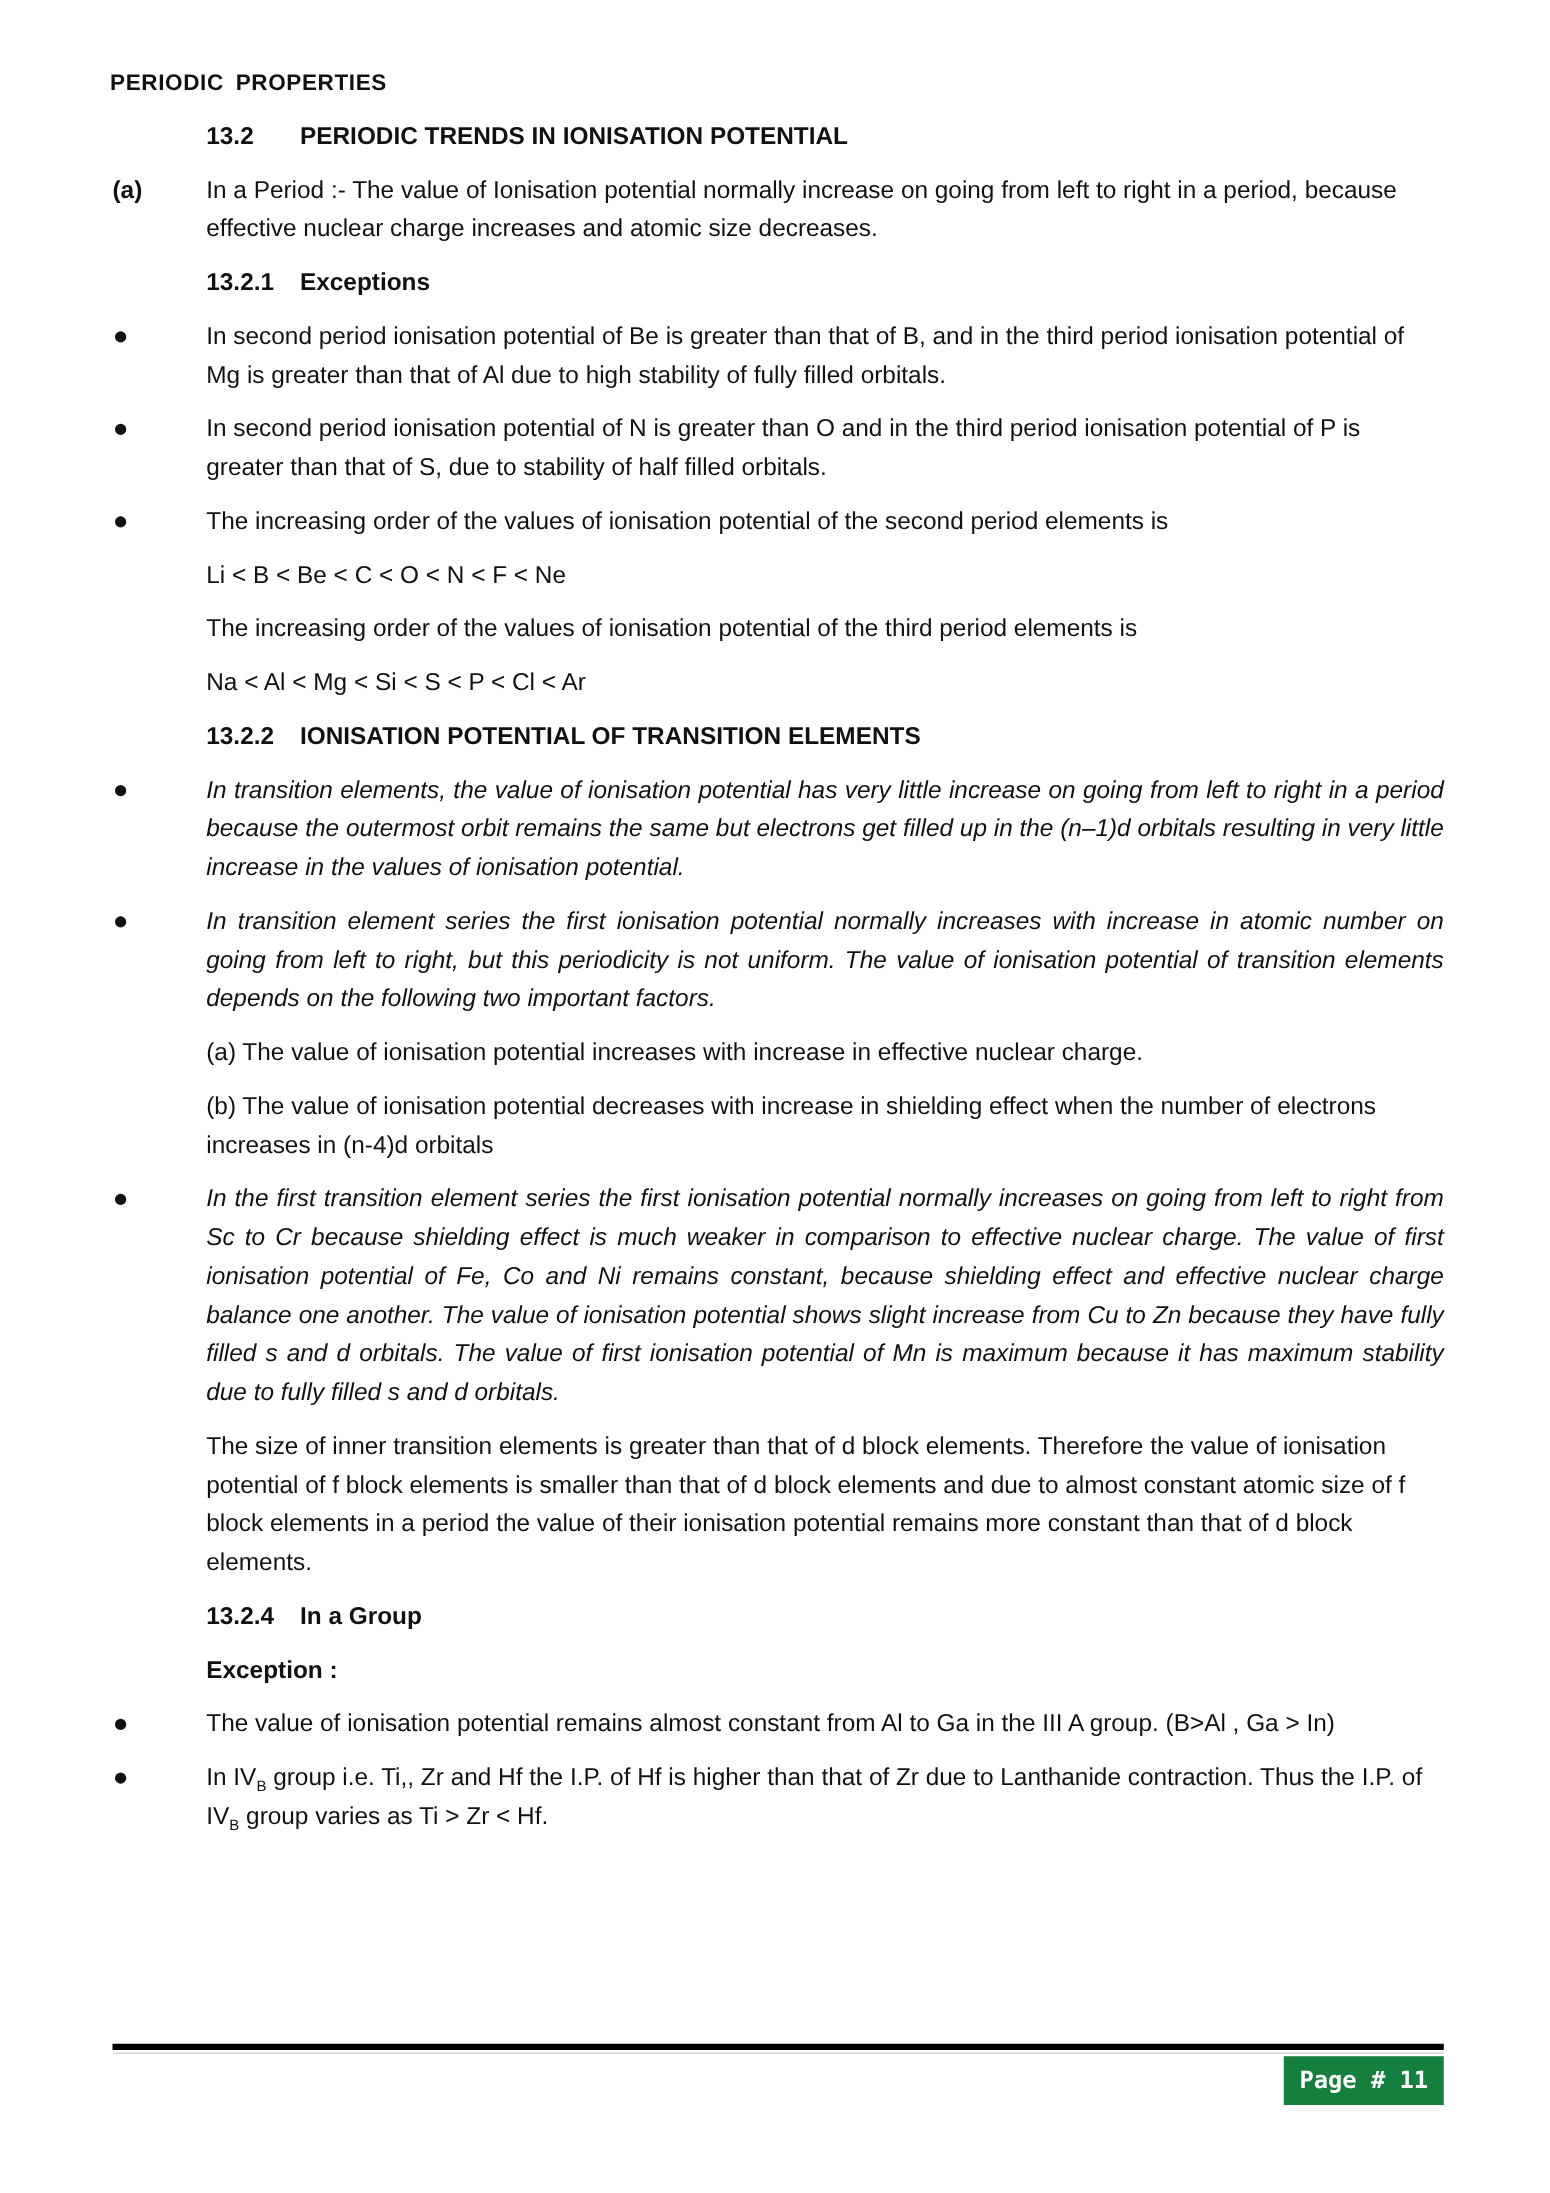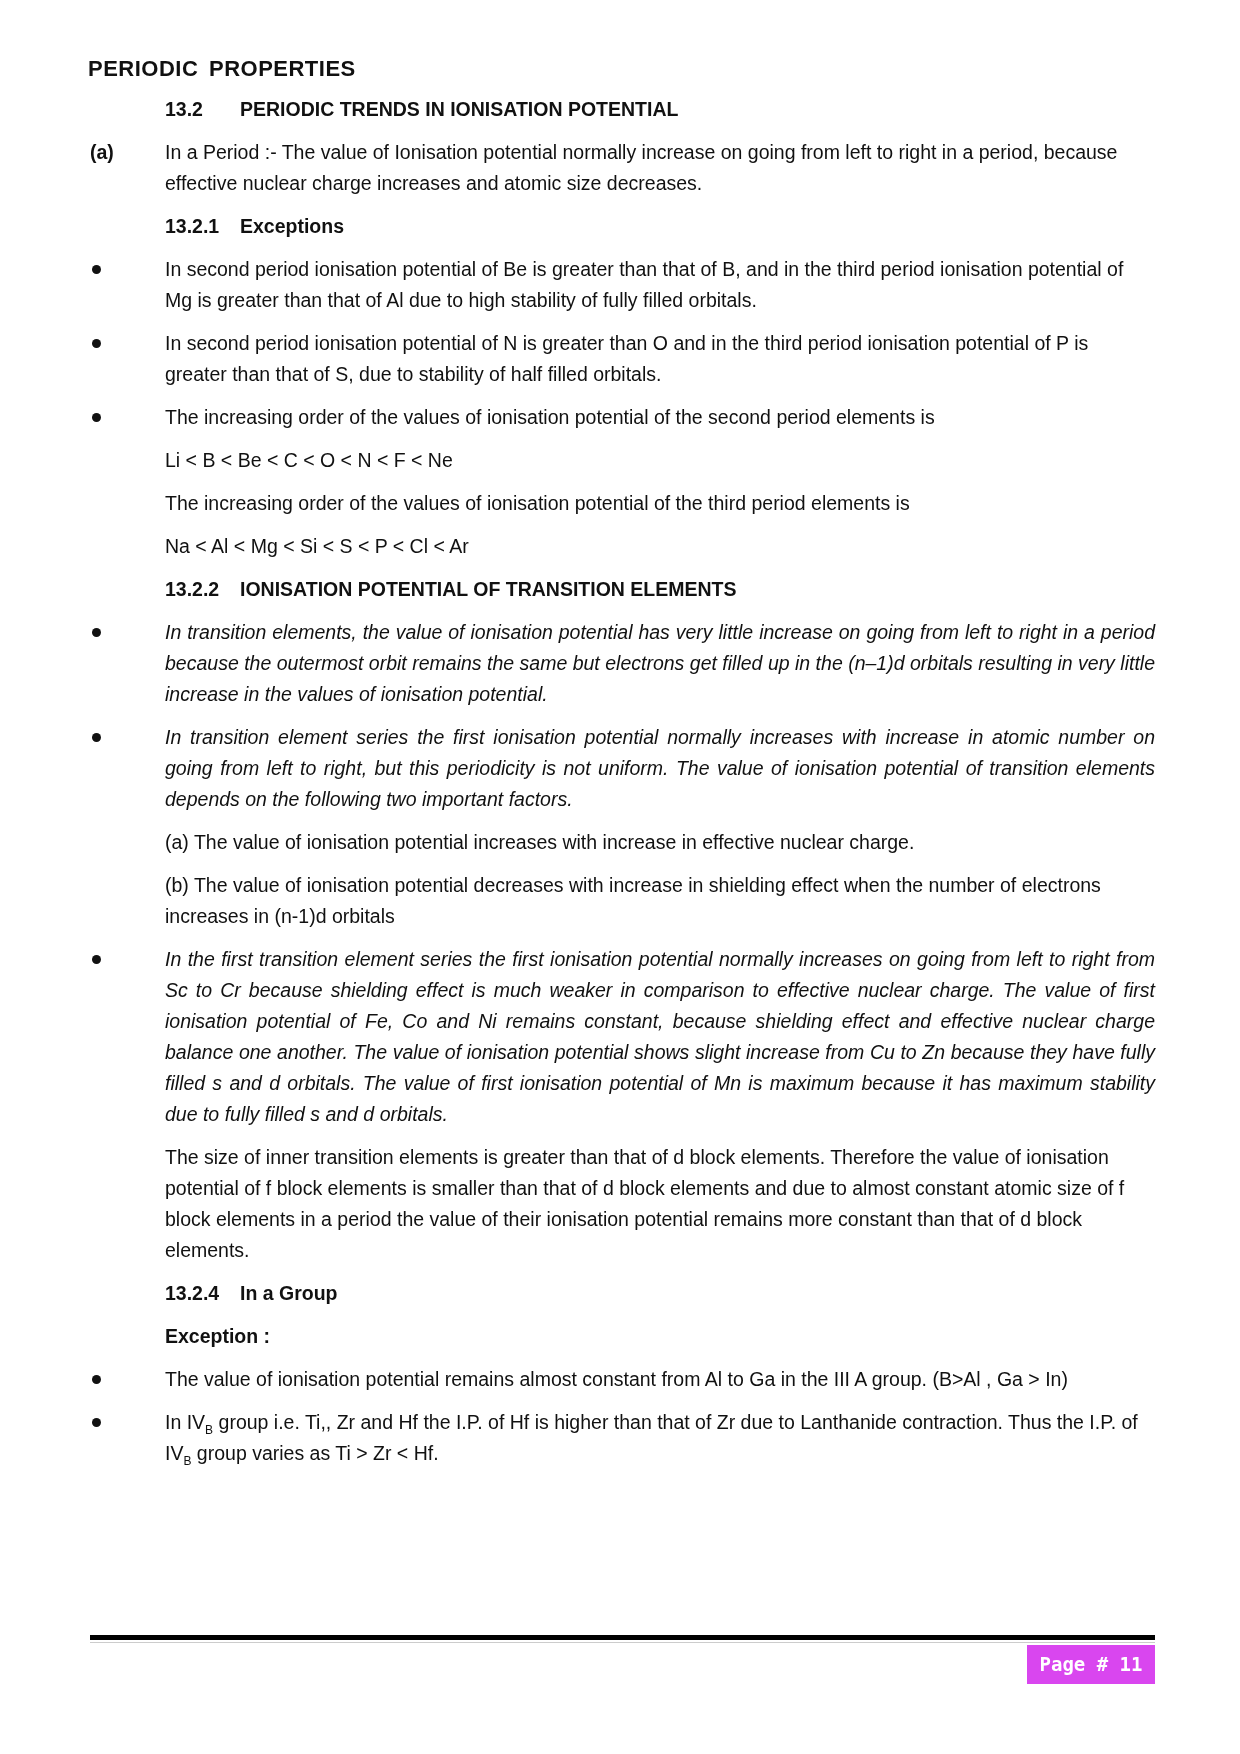--- a/index.html
+++ b/index.html
@@ -2,21 +2,21 @@
 <html><head>
 <meta charset="utf-8">
 <style>
   html, body { margin: 0; padding: 0; background: #ffffff; }
   body {
     width: 1240px; height: 1754px; position: relative; overflow: hidden;
     font-family: "Liberation Sans", sans-serif; color: #111111;
   }
   .page-title {
     position: absolute; left: 88px; top: 56px;
-    font-size: 22px; font-weight: bold; letter-spacing: 0.5px; word-spacing: 4px;
+    font-size: 18px; font-weight: bold; letter-spacing: 0.5px; word-spacing: 4px;
   }
   .content {
     position: absolute; left: 0; top: 94px; width: 1240px;
   }
   .row {
     position: relative; padding-left: 165px; padding-right: 85px;
     font-size: 19.5px; line-height: 31px;
   }
   .row .marker {
     position: absolute; left: 90px; top: 0;
@@ -33,21 +33,21 @@
   b { font-weight: normal; }
   sub { font-size: 12px; vertical-align: -5px; line-height: 0; }
   .rule {
     position: absolute; left: 90px; top: 1635px; width: 1065px; height: 5px; background: #000;
   }
   .rule-thin {
     position: absolute; left: 90px; top: 1642px; width: 1065px; height: 1px; background: #cccccc;
   }
   .page-badge {
     position: absolute; left: 1027px; top: 1645px; width: 128px; height: 39px;
-    background: #d946ef; color: #fff;
+    background: #15803d; color: #fff;
     font-family: "DejaVu Sans Mono", monospace; font-weight: bold; font-size: 19px;
     line-height: 39px; text-align: center;
   }
 </style>
 </head>
 <body>
 
 <div class="page-title">PERIODIC  PROPERTIES</div>
 
 <div class="content">
@@ -87,21 +87,21 @@
 
   <div class="row sp justify">
     <span class="bullet"></span>
     <span>In transition elements, the value of ionisation potential has very little increase on going from left to right in a period because the outermost orbit remains the same but electrons get filled up in the (n–1)d orbitals resulting in very little increase in the values of ionisation potential.</span>
   </div>
   <div class="row sp justify">
     <span class="bullet"></span>
     <span>In transition element series the first ionisation potential normally increases with increase in atomic number on going from left to right, but this periodicity is not uniform. The value of ionisation potential of transition elements depends on the following two important factors.</span>
   </div>
   <div class="row sp">(a) The value of ionisation potential increases with increase in effective nuclear charge.</div>
-  <div class="row sp">(b) The value of ionisation potential decreases with increase in shielding effect when the number of electrons increases in (n-1)d orbitals</div>
+  <div class="row sp">(b) The value of ionisation potential decreases with increase in shielding effect when the number of electrons increases in (n-4)d orbitals</div>
   <div class="row sp justify">
     <span class="bullet"></span>
     <span>In the first transition element series the first ionisation potential normally increases on going from left to right from Sc to Cr because shielding effect is much weaker in comparison to effective nuclear charge. The value of first ionisation potential of Fe, Co and Ni remains constant, because shielding effect and effective nuclear charge balance one another. The value of ionisation potential shows slight increase from Cu to Zn because they have fully filled s and d orbitals. The value of first ionisation potential of Mn is maximum because it has maximum stability due to fully filled s and d orbitals.</span>
   </div>
 
   <div class="row sp">The size of inner transition elements is greater than that of d block elements. Therefore the value of ionisation potential of f block elements is smaller than that of d block elements and due to almost constant atomic size of f block elements in a period the value of their ionisation potential remains more constant than that of d block elements.</div>
 
   <div class="row heading sp">
     <span class="num">13.2.4</span><span>In a Group</span>
   </div>

